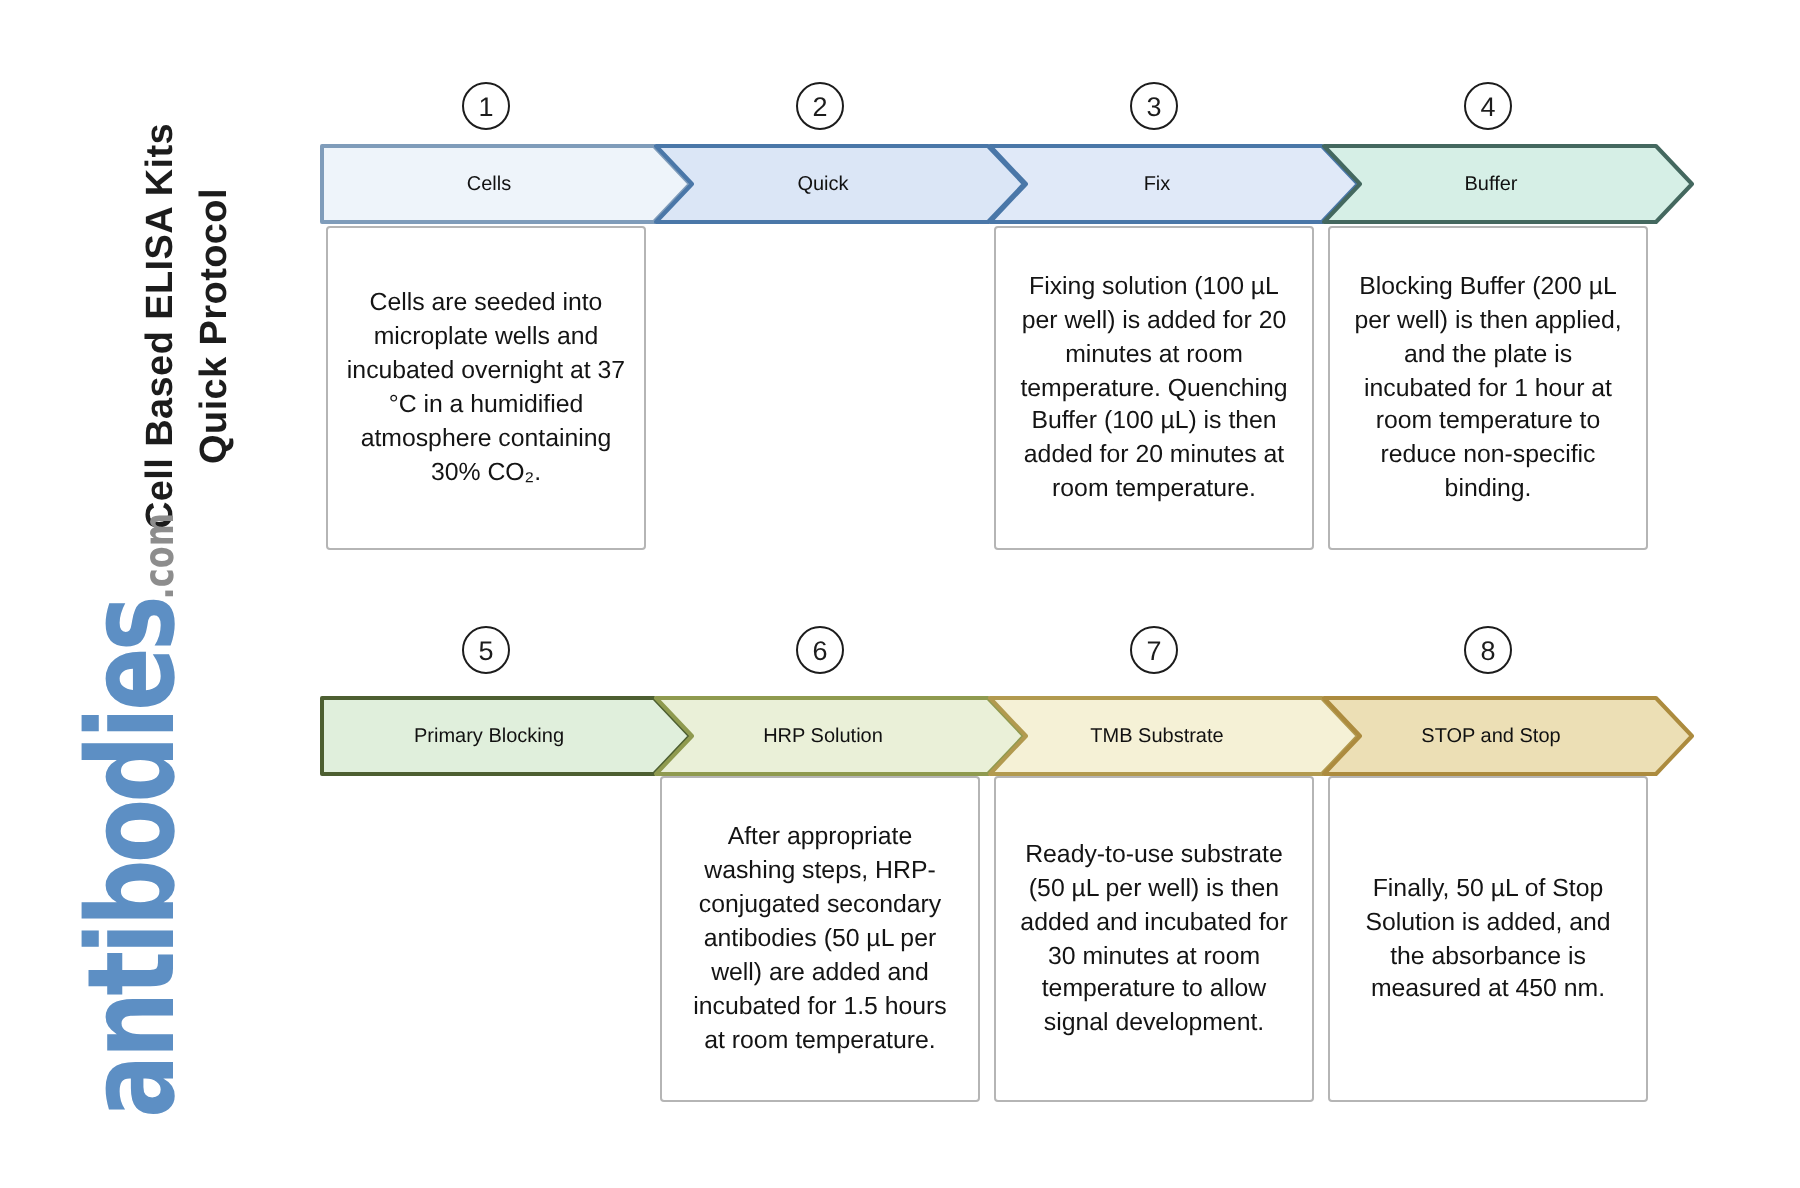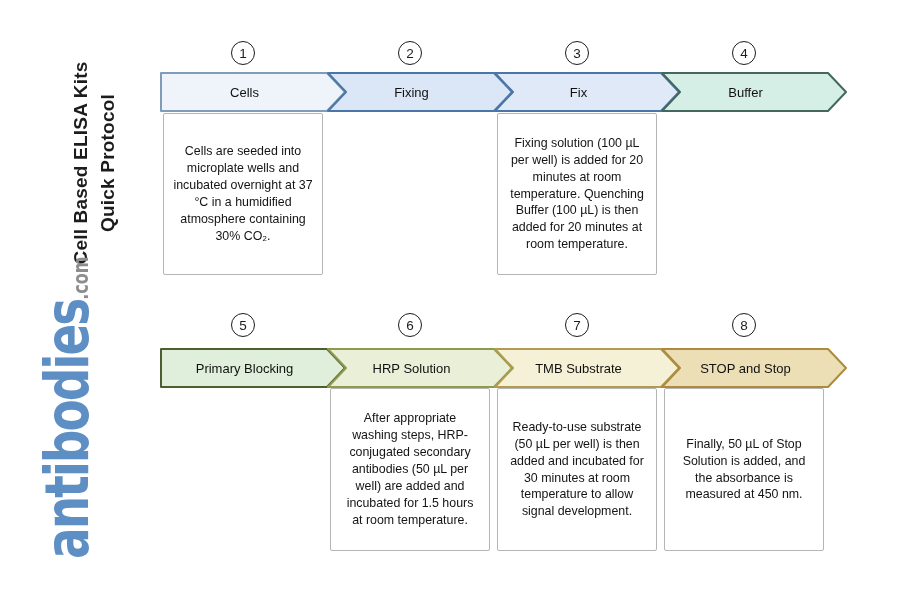--- a/index.html
+++ b/index.html
@@ -37,21 +37,21 @@
     border:1.6px solid #1c1c1c;border-radius:50%;background:#fff;
     display:flex;align-items:center;justify-content:center;
     font-size:13.5px;color:#1c1c1c;box-sizing:border-box;
   }
   .arrow{position:absolute;left:0;overflow:visible;}
   .row-1 .arrow{top:31px;}
   .row-2 .arrow{top:35px;}
   .arrow-label{
     position:absolute;left:1px;width:167px;height:40px;
     display:flex;align-items:center;justify-content:center;
-    font-size:13px;color:#111;
+    font-size:10px;color:#111;
   }
   .row-1 .arrow-label{top:31px;}
   .row-2 .arrow-label{top:35px;}
 
   .box{
     position:absolute;left:3px;width:160px;
     background:#fff;border:1.5px solid #b5b5b5;border-radius:2px;
     display:flex;align-items:center;justify-content:center;
     padding:6px 9px;box-sizing:border-box;
   }
@@ -88,21 +88,21 @@
       </div>
     </div>
 
     <div class="step">
       <div class="circle">
           <span>2</span>
         </div>
       <svg class="arrow" width="187" height="40" viewBox="0 0 187 40">
         <polygon points="1,1 167,1 185,20 167,39 1,39 19,20" stroke-width="2" stroke-linejoin="round" fill="#dbe6f6" stroke="#4a77a8"></polygon>
       </svg>
-      <div class="arrow-label">Fixing</div>
+      <div class="arrow-label">Quick</div>
     </div>
 
     <div class="step">
       <div class="circle">
           <span>3</span>
         </div>
       <svg class="arrow" width="187" height="40" viewBox="0 0 187 40">
         <polygon points="1,1 167,1 185,20 167,39 1,39 19,20" stroke-width="2" stroke-linejoin="round" fill="#e0e9f8" stroke="#4a77a8"></polygon>
       </svg>
       <div class="arrow-label">Fix</div>
@@ -112,20 +112,23 @@
     </div>
 
     <div class="step">
       <div class="circle">
           <span>4</span>
         </div>
       <svg class="arrow" width="187" height="40" viewBox="0 0 187 40">
         <polygon points="1,1 167,1 185,20 167,39 1,39 19,20" stroke-width="2" stroke-linejoin="round" fill="#d6efe6" stroke="#44685f"></polygon>
       </svg>
       <div class="arrow-label">Buffer</div>
+      <div class="box">
+        <p class="desc">Blocking Buffer (200 µL per well) is then applied, and the plate is incubated for 1 hour at room temperature to reduce non-specific binding.</p>
+      </div>
     </div>
 
   </div>
 
   <div class="row row-2">
 
     <div class="step">
       <div class="circle">
           <span>5</span>
         </div>

